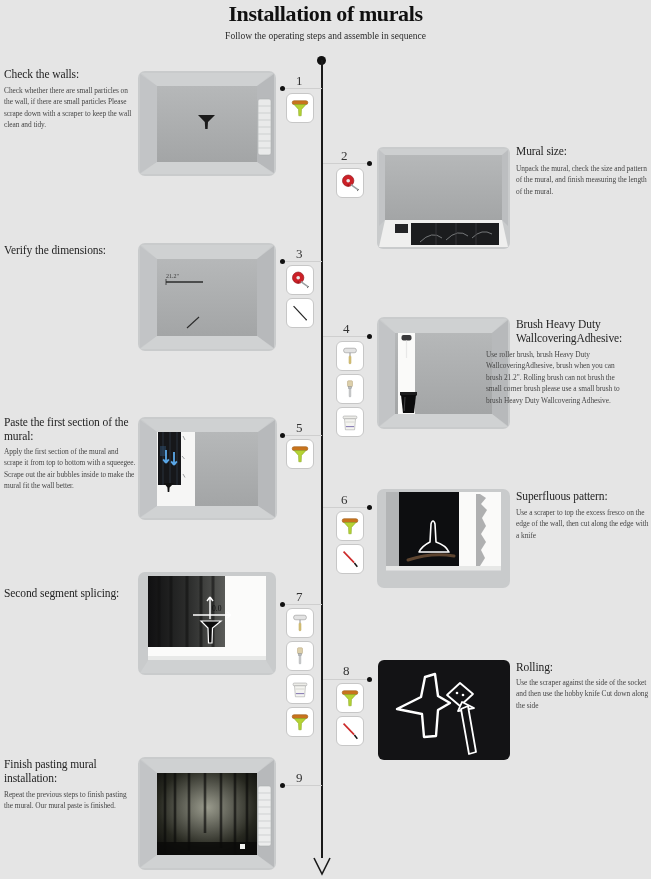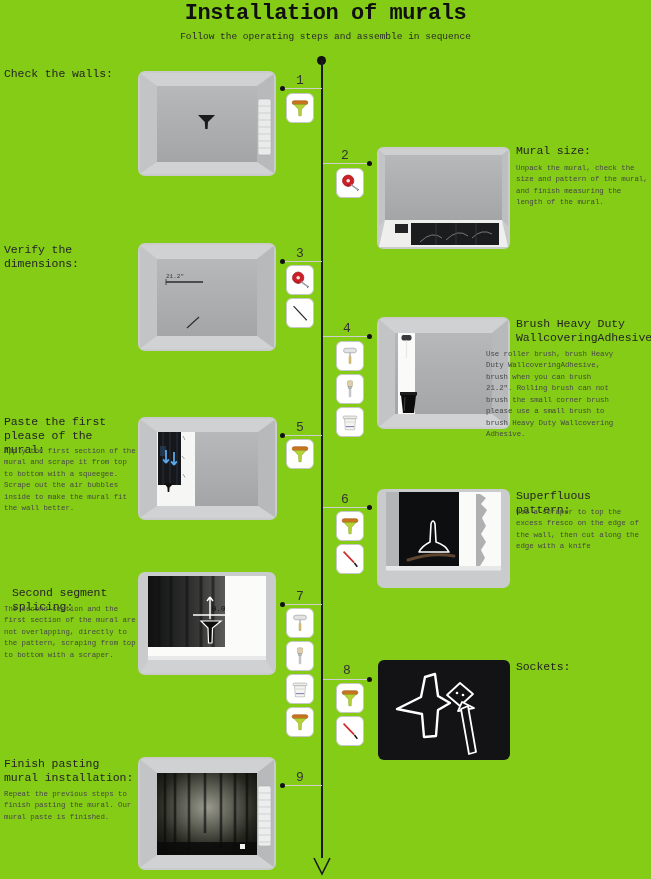--- a/index.html
+++ b/index.html
@@ -1,18 +1,18 @@
 <!DOCTYPE html>
 <html><head>
 <meta charset="utf-8">
 <style>
   *{box-sizing:border-box}
   html,body{margin:0;padding:0;background:#fff}
-  .page{position:relative;width:651px;height:879px;background:#84cc16;overflow:hidden;
-        font-family:Liberation Mono, monospace;color:#222}
+  .page{position:relative;width:651px;height:879px;background:#e5e5e5;overflow:hidden;
+        font-family:Liberation Serif, serif;color:#222}
   .main-title{position:absolute;top:1px;left:0;width:100%;text-align:center;
               font-size:22px;font-weight:700;letter-spacing:-0.4px;color:#101010;margin:0}
   .subtitle{position:absolute;top:31px;left:0;width:100%;text-align:center;
             font-size:9.5px;color:#2a2a2a}
   .tl-line{position:absolute;left:321px;top:60px;width:1.5px;height:798px;background:#1a1a1a}
   .tl-dot{position:absolute;left:317px;top:56px;width:9px;height:9px;border-radius:50%;background:#111}
   .tl-arrow{position:absolute;left:312px;top:856px;width:20px;height:20px}
   .step-title{position:absolute;font-size:11.5px;color:#242424;letter-spacing:-0.1px;line-height:1.22}
   .step-body{position:absolute;font-size:7.4px;color:#474747;line-height:1.55;letter-spacing:-0.05px}
   .num{position:absolute;font-size:13px;color:#333}
@@ -88,20 +88,21 @@
   <h1 class="main-title">Installation of murals</h1>
   <div class="subtitle">Follow the operating steps and assemble in sequence</div>
 
   <div class="tl-dot"></div>
   <div class="tl-line"></div>
   <svg class="tl-arrow" viewBox="0 0 20 20">
     <polyline points="2,2 10,18 18,2" fill="none" stroke="#1a1a1a" stroke-width="1.6"></polyline>
   </svg>
 
   <div class="step-title" style="left:4px;top:67px;width:132px">Check the walls:</div>
+  <div class="step-body" style="left:4px;top:85px;width:133px">Check whether there are small particles on the wall, if there are small particles Please scrape down with a scraper to keep the wall clean and tidy.</div>
   <div class="conn" style="left:283px;top:88px;width:39px"></div>
   <div class="cdot" style="left:280px;top:86px"></div>
   <div class="num" style="left:296px;top:73px">1</div>
   <div class="stack" style="left:286px;top:93px">
     <div class="toolbox">
         <svg viewBox="0 0 24 24">
           <use href="#sym-squeegee"></use>
         </svg>
       </div>
   </div>
@@ -219,21 +220,21 @@
       <g>
         <rect x="24" y="76" width="17" height="3.5" fill="#1c1c1d"></rect>
         <polygon points="25,79 40,79 38,97 27,97" fill="#0b0b0c"></polygon>
         <line x1="29" y1="81" x2="28.2" y2="95" stroke="#3f3f41" stroke-width="1"></line>
       </g>
     </svg>
   </div>
   <div class="step-title" style="left:516px;top:317px;width:136px">Brush Heavy Duty WallcoveringAdhesive:</div>
   <div class="step-body" style="left:486px;top:349px;width:134px">Use roller brush, brush Heavy Duty WallcoveringAdhesive, brush when you can brush 21.2". Rolling brush can not brush the small corner brush please use a small brush to brush Heavy Duty Wallcovering Adhesive.</div>
 
-  <div class="step-title" style="left:4px;top:415px;width:132px">Paste the first please of the mural:</div>
+  <div class="step-title" style="left:4px;top:415px;width:132px">Paste the first section of the mural:</div>
   <div class="step-body" style="left:4px;top:446px;width:133px">Apply the first section of the mural and scrape it from top to bottom with a squeegee. Scrape out the air bubbles inside to make the mural fit the wall better.</div>
   <div class="conn" style="left:283px;top:435px;width:39px"></div>
   <div class="cdot" style="left:280px;top:433px"></div>
   <div class="num" style="left:296px;top:420px">5</div>
   <div class="stack" style="left:286px;top:439px">
     <div class="toolbox">
         <svg viewBox="0 0 24 24">
           <use href="#sym-squeegee"></use>
         </svg>
       </div>
@@ -287,22 +288,21 @@
       <rect x="10" y="78" width="115" height="4.5" fill="#e7e8e7"></rect>
       <g>
         <path d="M55,36 C56,32 58,32 59,36 L60,54 C66,56 71,60 73,64 L43,64 C45,60 50,56 54,54 Z" fill="#0d0e10" stroke="#fff" stroke-width="1.6" stroke-linejoin="round"></path>
         <path d="M32,72 Q56,64 78,68" stroke="#5e4530" stroke-width="3" fill="none" stroke-linecap="round"></path>
       </g>
     </svg>
   </div>
   <div class="step-title" style="left:516px;top:489px;width:134px">Superfluous pattern:</div>
   <div class="step-body" style="left:516px;top:507px;width:134px">Use a scraper to top the excess fresco on the edge of the wall, then cut along the edge with a knife</div>
 
-  <div class="step-title" style="left:12px;top:586px;width:134px">Second segment splicing:</div>
-  <div class="step-body" style="left:4px;top:604px;width:133px">The second section and the first section of the mural are not overlapping, directly to the pattern, scraping from top to bottom with a scraper.</div>
+  <div class="step-title" style="left:4px;top:586px;width:134px">Second segment splicing:</div>
   <div class="conn" style="left:283px;top:604px;width:39px"></div>
   <div class="cdot" style="left:280px;top:602px"></div>
   <div class="num" style="left:296px;top:589px">7</div>
   <div class="stack" style="left:286px;top:608px">
     <div class="toolbox">
         <svg viewBox="0 0 24 24">
           <use href="#sym-roller"></use>
         </svg>
       </div>
     <div class="toolbox">
@@ -361,21 +361,22 @@
       <path d="M20,50 L44,38 L48,18 L58,15 L61,37 L73,44 L61,51 L59,77 L47,78 L45,55 Z" fill="#131315" stroke="#fff" stroke-width="2.4" stroke-linejoin="round"></path>
       <g stroke="#fff" stroke-width="1.8" fill="#131315" stroke-linejoin="round">
         <polygon points="70,36 83,24 96,35 83,47"></polygon>
         <polygon points="85,43 97,49 81,52"></polygon>
       </g>
       <circle cx="80" cy="34" r="1.3" fill="#fff"></circle>
       <circle cx="86" cy="36" r="1.3" fill="#fff"></circle>
       <polygon points="84,50 91,47 99,93 92,95" fill="#131315" stroke="#fff" stroke-width="1.8" stroke-linejoin="round"></polygon>
     </svg>
   </div>
-  <div class="step-title" style="left:516px;top:660px;width:134px">Sockets:</div>
+  <div class="step-title" style="left:516px;top:660px;width:134px">Rolling:</div>
+  <div class="step-body" style="left:516px;top:677px;width:134px">Use the scraper against the side of the socket and then use the hobby knife Cut down along the side</div>
 
   <div class="step-title" style="left:4px;top:757px;width:132px">Finish pasting mural installation:</div>
   <div class="step-body" style="left:4px;top:789px;width:133px">Repeat the previous steps to finish pasting the mural. Our mural paste is finished.</div>
   <div class="conn" style="left:283px;top:785px;width:39px"></div>
   <div class="cdot" style="left:280px;top:783px"></div>
   <div class="num" style="left:296px;top:770px">9</div>
   <div class="scene" style="left:137px;top:756px;width:140px;height:115px">
     <svg viewBox="0 0 140 115">
       <rect x="1" y="1" width="138" height="113" rx="7" fill="#c9cbcc"></rect>
       <polygon points="4,3 136,3 120,17 20,17" fill="#cfd1d2"></polygon>

